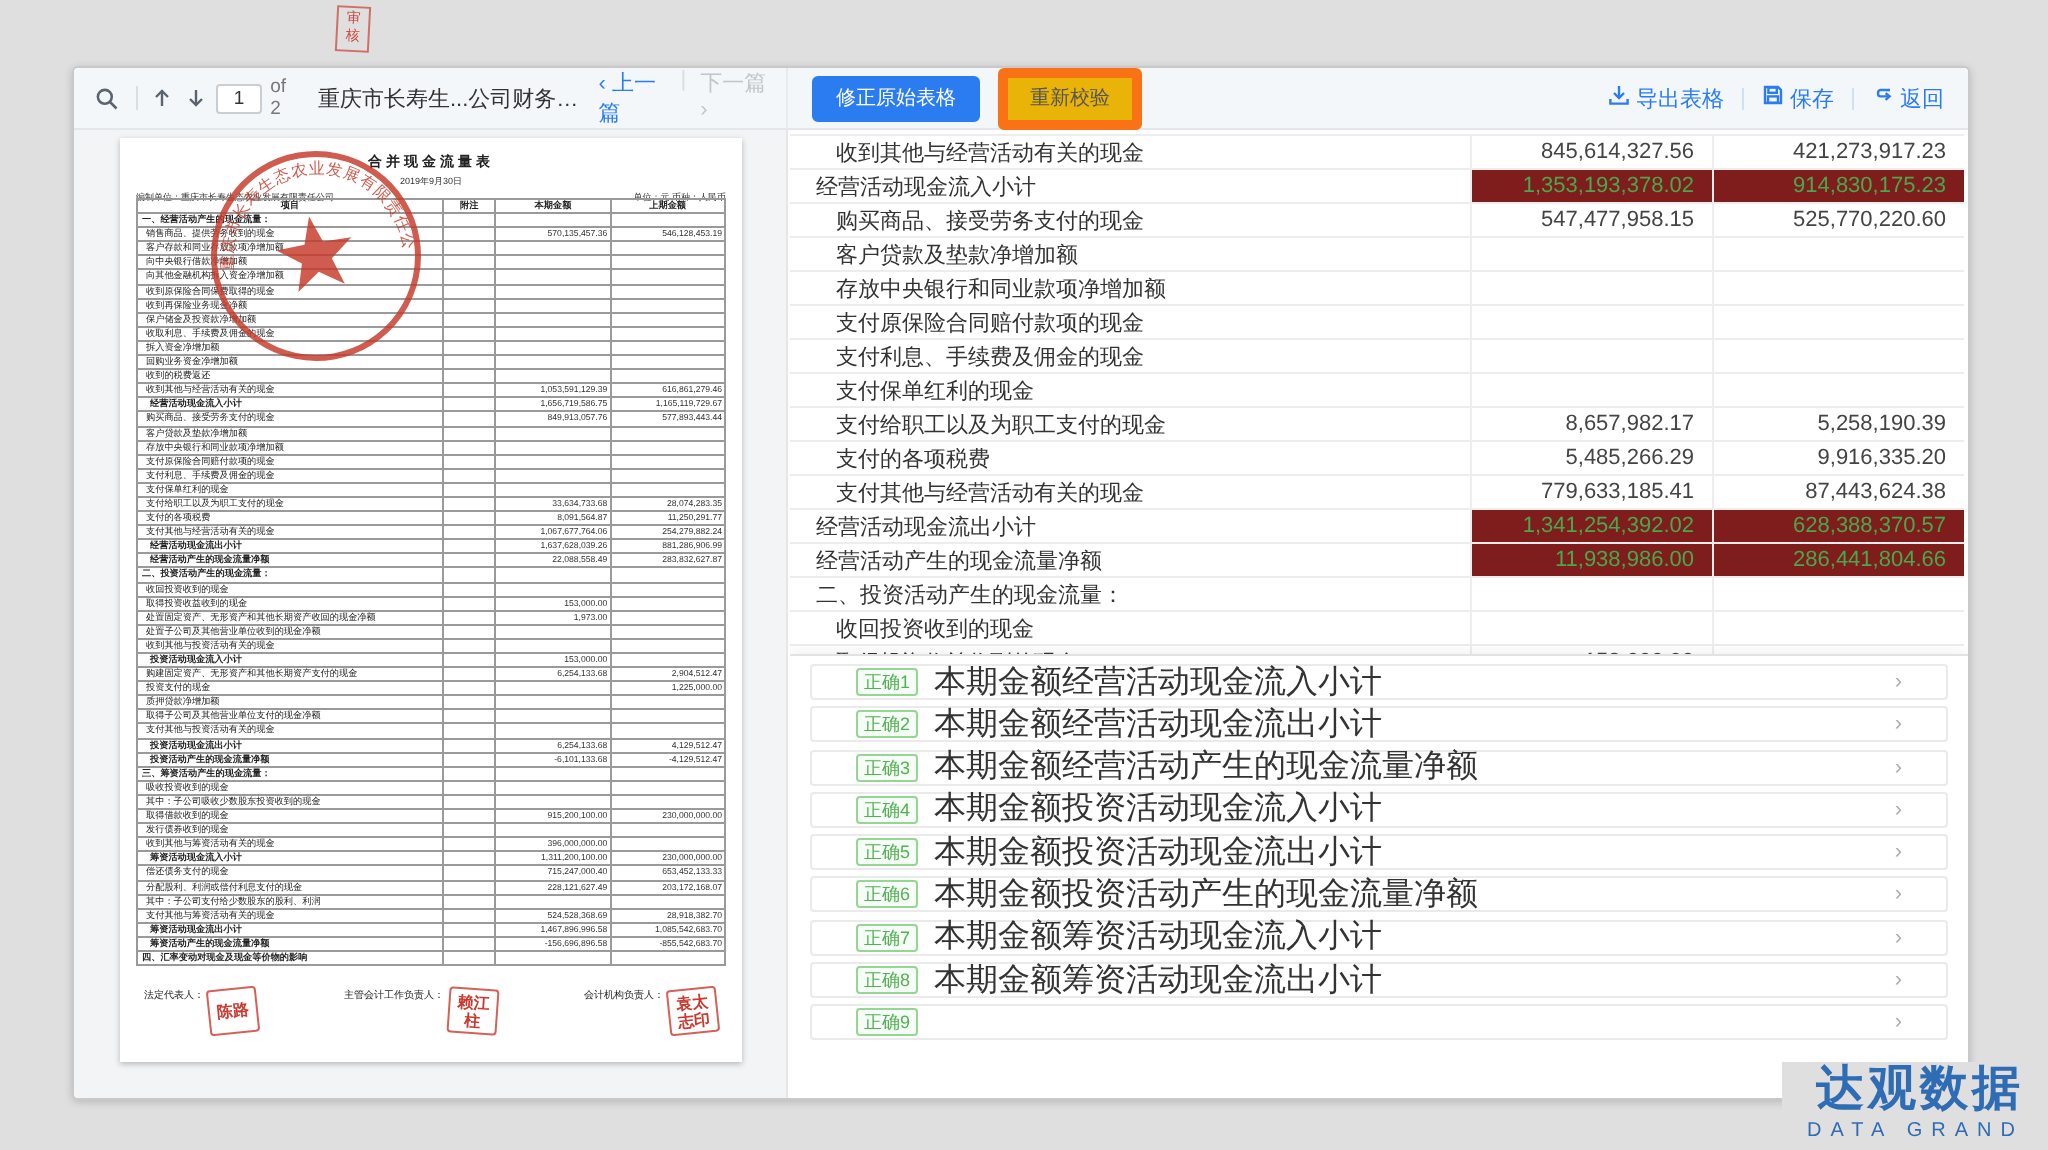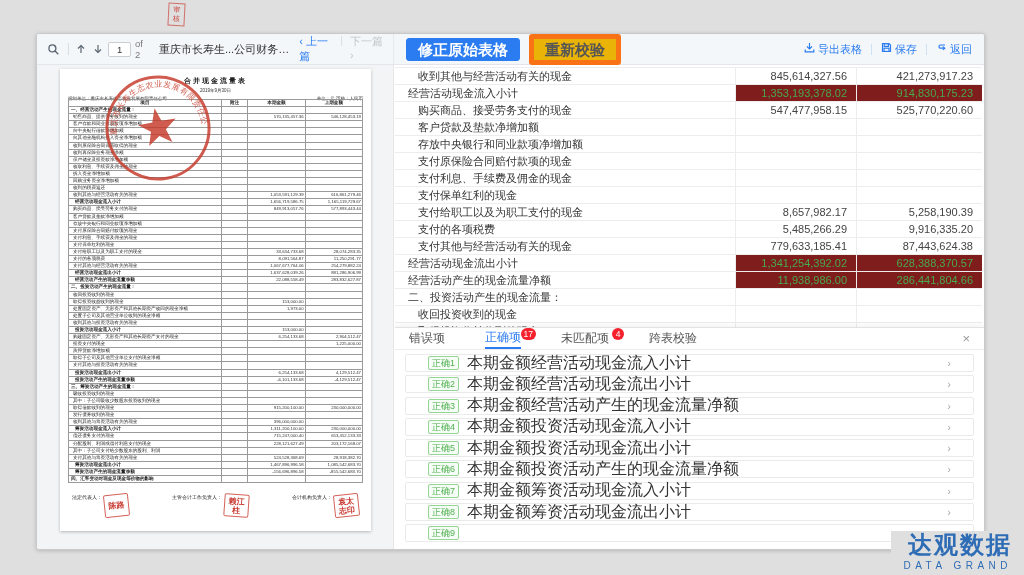--- a/index.html
+++ b/index.html
@@ -19,21 +19,21 @@
   .ticon svg { stroke:#5a6470; stroke-width:1.2; fill:none; }
   .tb-sep { width:1px; height:12px; background:#d9dee4; margin:0 5px; }
   .page-input { width:23px; height:15px; border:1px solid #c9ced4; border-radius:2px; background:#fff;
                 font-size:9.5px; text-align:center; color:#333; }
   .page-total { font-size:9.5px; color:#777; margin:0 4px 0 4px; }
   .filename { font-size:11px; color:#333; margin-left:6px; max-width:160px; white-space:nowrap; overflow:hidden; text-overflow:ellipsis; }
   .doc-nav { margin-left:auto; display:flex; align-items:flex-start; font-size:11px; }
   .nav-prev { color:#2b7cf0; cursor:pointer; }
   .nav-div { color:#d8dce2; margin:0 7px; }
   .nav-next { color:#c2c6cc; cursor:default; }
-  .btn { font-size:15px; border-radius:3px; padding:4px 11px; cursor:pointer; line-height:13px;font-weight:bold; }
+  .btn { font-size:10px; border-radius:3px; padding:4px 11px; cursor:pointer; line-height:13px; }
   .btn-primary { background:#2b7cf0; color:#fff; border:1px solid #2b7cf0; }
   .btn-default { background:#eab308; color:#555; border:5px solid #f97316; margin-left:9px; }
   .tb-links { margin-left:auto; display:flex; align-items:center; }
   .tb-link { display:flex; align-items:flex-start; gap:3px; color:#2b7cf0; font-size:11px; cursor:pointer; }
   .tb-link svg { stroke:#2b7cf0; stroke-width:1.2; fill:none; }
   .link-sep { width:1px; height:11px; background:#cfe0f7; margin:0 9px; }
 
   
   .left-panel { position:absolute; top:31px; left:0; width:357px; bottom:0; background:#f3f4f6;
                 border-right:1px solid #e6e6e6; border-radius:0 0 0 3px; overflow:hidden; }
@@ -619,37 +619,20 @@
           <div class="tcell num c3"></div>
         </div>
         <div class="trow">
           <div class="tcell lab ind">取得投资收益收到的现金</div>
           <div class="tcell num">153,000.00</div>
           <div class="tcell num c3"></div>
         </div>
       </div>
 
     <div class="vpanel">
-      <div class="tabs" id="tabs">
-          <div class="tab">
-            <span>错误项</span>
-          </div>
-          <div class="tab active">
-            <span>正确项</span>
-            <span class="tab-badge">17</span>
-          </div>
-          <div class="tab">
-            <span>未匹配项</span>
-            <span class="tab-badge">4</span>
-          </div>
-          <div class="tab">
-            <span>跨表校验</span>
-          </div>
-          <span class="panel-close">×</span>
-        </div>
       <div class="items" id="items">
           <div class="vitem">
             <span class="vtag">正确1</span>
             <span class="vtext">本期金额经营活动现金流入小计</span>
             <span class="vchev">›</span>
           </div>
           <div class="vitem">
             <span class="vtag">正确2</span>
             <span class="vtext">本期金额经营活动现金流出小计</span>
             <span class="vchev">›</span>

